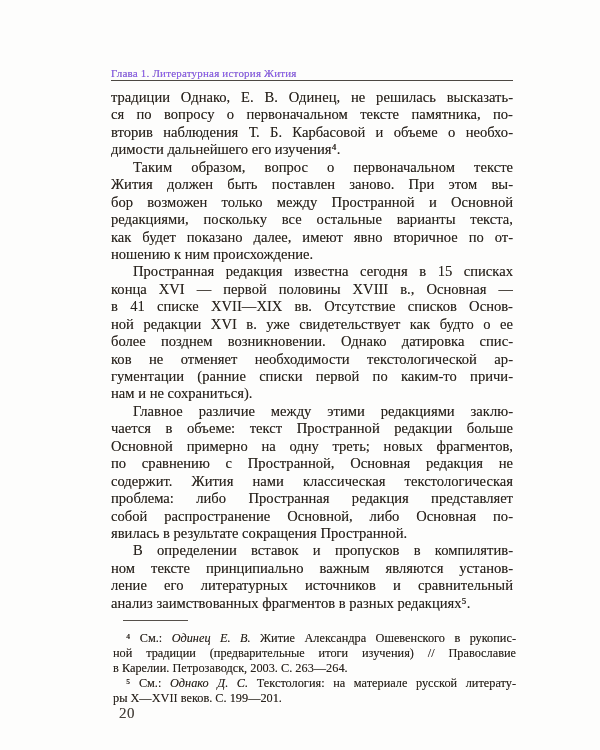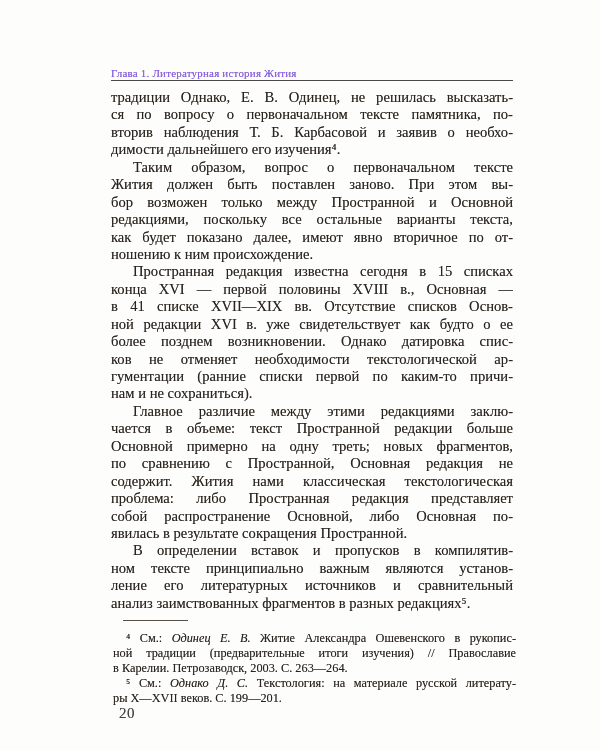--- a/index.html
+++ b/index.html
@@ -69,21 +69,21 @@
 </style>
 </head>
 <body>
 
 <div class="page">
   <div class="running-header">Глава 1. Литературная история Жития</div>
   <div class="header-rule"></div>
   <div class="body-text">
       <div class="line just">традиции Однако, Е. В. Одинец, не решилась высказать-</div>
       <div class="line just">ся по вопросу о первоначальном тексте памятника, по-</div>
-      <div class="line just">вторив наблюдения Т. Б. Карбасовой и заявив о необхо-</div>
+      <div class="line just">вторив наблюдения Т. Б. Карбасовой и объеме о необхо-</div>
       <div class="line">димости дальнейшего его изучения⁴.</div>
       <div class="line just ind">Таким образом, вопрос о первоначальном тексте</div>
       <div class="line just">Жития должен быть поставлен заново. При этом вы-</div>
       <div class="line just">бор возможен только между Пространной и Основной</div>
       <div class="line just">редакциями, поскольку все остальные варианты текста,</div>
       <div class="line just">как будет показано далее, имеют явно вторичное по от-</div>
       <div class="line">ношению к ним происхождение.</div>
       <div class="line just ind">Пространная редакция известна сегодня в 15 списках</div>
       <div class="line just">конца XVI — первой половины XVIII в., Основная —</div>
       <div class="line just">в 41 списке XVII—XIX вв. Отсутствие списков Основ-</div>

